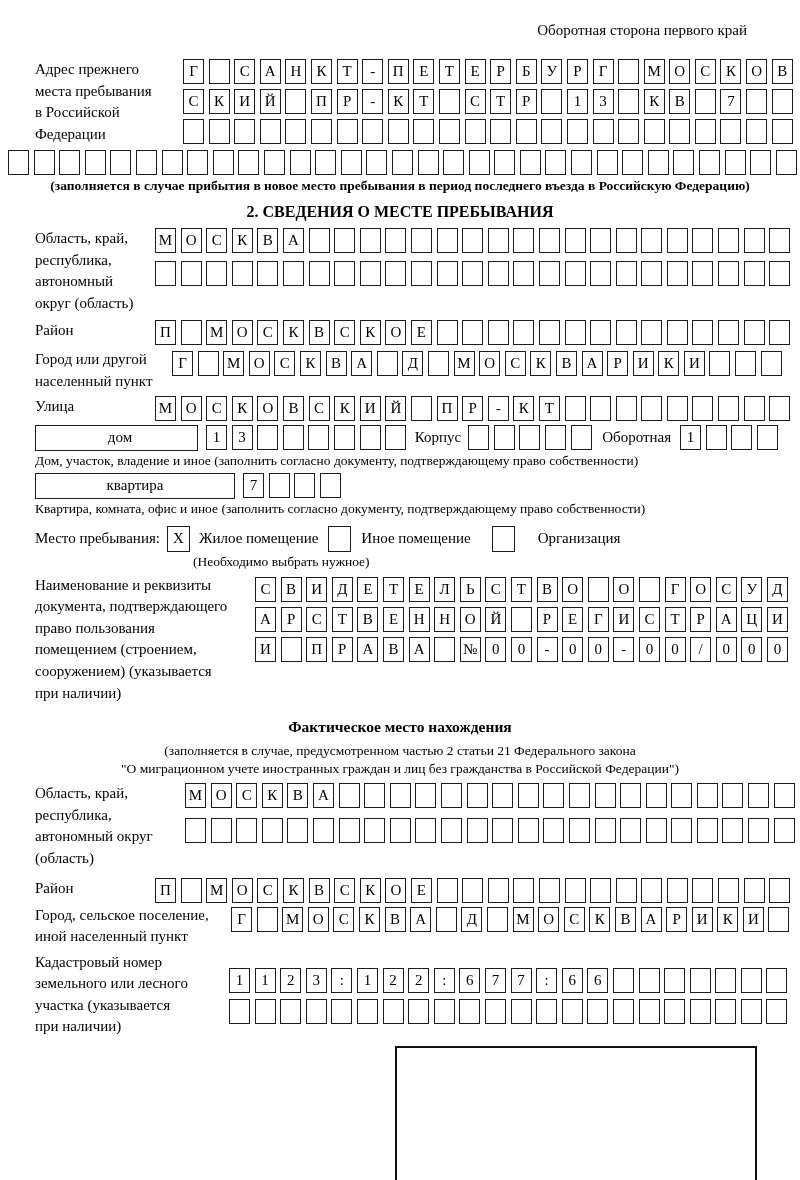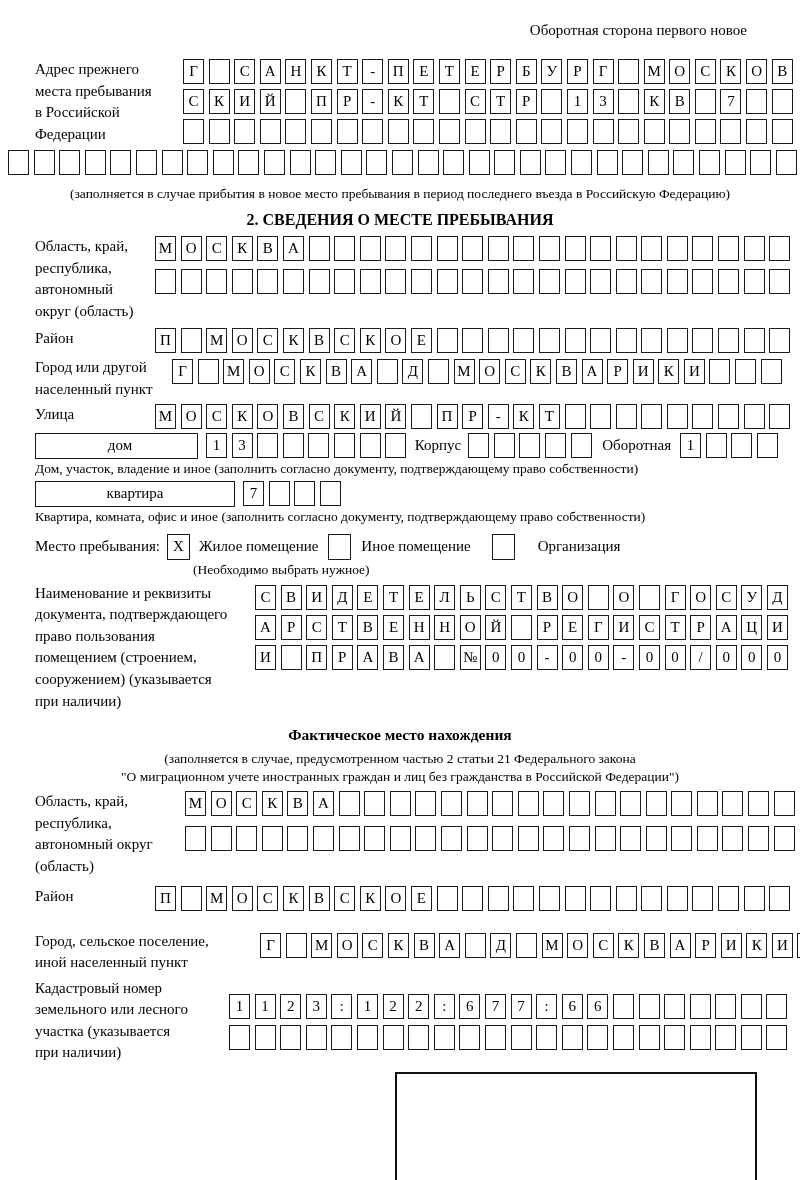--- a/index.html
+++ b/index.html
@@ -42,21 +42,21 @@
     box-sizing:border-box;width:362px;height:174px;
     border:2px solid #111;margin-left:387px;background:#fff;
   }
   .gap{flex:none;}
 </style>
 </head>
 <body>
 
 <div class="page">
 
-  <div class="hdr">Оборотная сторона первого новое</div>
+  <div class="hdr">Оборотная сторона первого край</div>
 
   <div class="frow" style="margin-top:20px;">
     <div class="flabel ml27" style="width:148px;">Адрес прежнего
 места пребывания
 в Российской
 Федерации</div>
     <div class="cellcol">
       <div class="cells">
           <span class="cell">Г</span>
           <span class="cell"></span>
@@ -163,21 +163,21 @@
       <span class="cell"></span>
       <span class="cell"></span>
       <span class="cell"></span>
       <span class="cell"></span>
       <span class="cell"></span>
       <span class="cell"></span>
       <span class="cell"></span>
       <span class="cell"></span>
       <span class="cell"></span>
     </div>
-  <div class="note note-center" style="margin-top:11px;">(заполняется в случае прибытия в новое место пребывания в период последнего въезда в Российскую Федерацию)</div>
+  <div class="note note-center" style="margin-top:3px;font-weight:bold;">(заполняется в случае прибытия в новое место пребывания в период последнего въезда в Российскую Федерацию)</div>
 
   <div class="sect-title" style="margin-top:9px;">2. СВЕДЕНИЯ О МЕСТЕ ПРЕБЫВАНИЯ</div>
 
   <div class="frow" style="margin-top:7px;">
     <div class="flabel ml27" style="width:120px;">Область, край,
 республика,
 автономный
 округ (область)</div>
     <div class="cellcol">
       <div class="cells" style="margin-bottom:8px;">
@@ -563,21 +563,21 @@
         <span class="cell"></span>
         <span class="cell"></span>
         <span class="cell"></span>
         <span class="cell"></span>
         <span class="cell"></span>
         <span class="cell"></span>
         <span class="cell"></span>
       </div>
   </div>
 
-  <div class="frow" style="margin-top:20px;gap:29px;">
+  <div class="frow" style="margin-top:2px;">
     <div class="flabel ml27" style="width:196px;">Город, сельское поселение,
 иной населенный пункт</div>
     <div class="cells" style="margin-top:2px;">
         <span class="cell">Г</span>
         <span class="cell"></span>
         <span class="cell">М</span>
         <span class="cell">О</span>
         <span class="cell">С</span>
         <span class="cell">К</span>
         <span class="cell">В</span>

